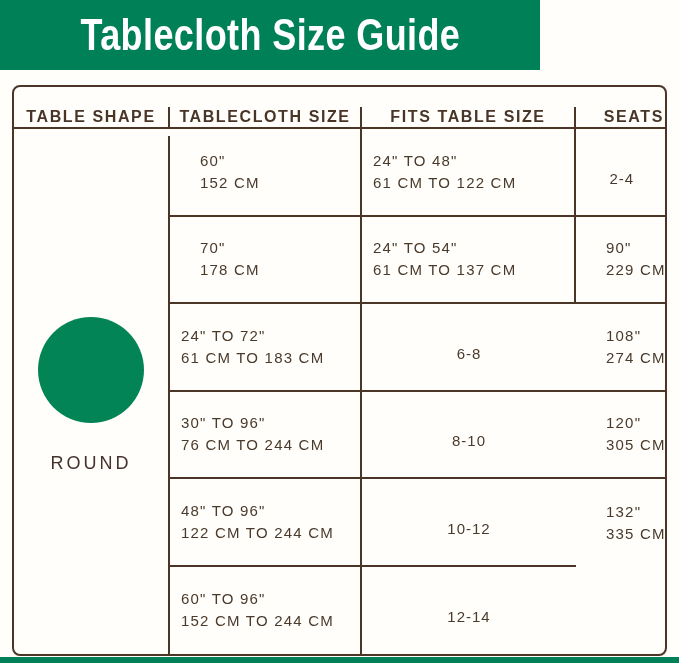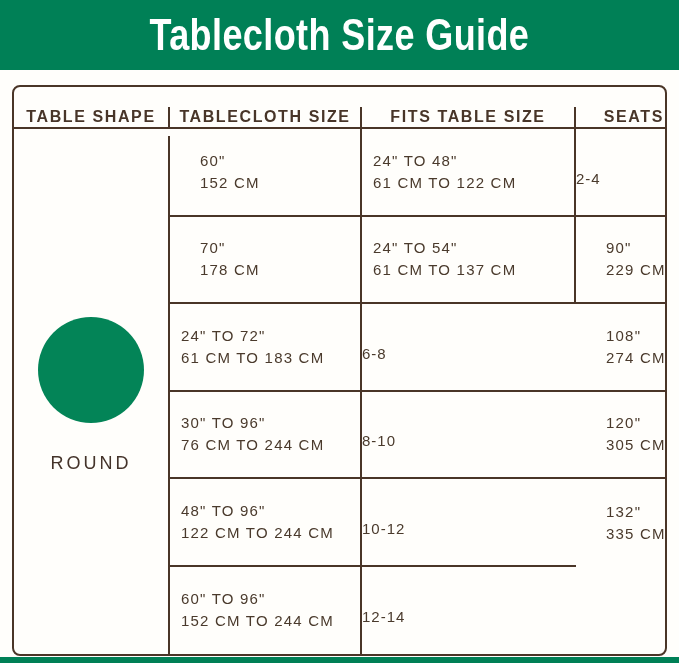--- a/index.html
+++ b/index.html
@@ -6,21 +6,21 @@
   html, body { background: #ffffff; }
   body {
     width: 679px; height: 663px;
     font-family: "Liberation Sans", sans-serif;
     position: relative; overflow: hidden;
   }
   .page { width: 679px; height: 663px; position: relative; background: #fffefb; }
 
   
   .banner {
-    position: absolute; left: 0; top: 0; width: 679px; height: 70px;
+    position: absolute; left: 0; top: 0; width: 540px; height: 70px;
     background: #008056;
     display: flex; align-items: center; justify-content: center;
   }
   .banner .title {
     color: #ffffff; font-weight: bold; font-size: 45px; line-height: 70px;
     display: inline-block; transform: scaleX(0.80); transform-origin: center;
     white-space: nowrap; letter-spacing: 0.5px;
   }
 
   
@@ -58,21 +58,21 @@
   }
 
   .dc {
     display: flex; flex-direction: column; justify-content: center;
     font-size: 15px; line-height: 22px; letter-spacing: 1.2px;
     border-bottom: 2px solid #4a3527; color: #4a3a2c;
     white-space: nowrap;
   }
   .dc.c2 { padding-left: 30px; border-right: 2px solid #4a3527; }
   .dc.c3 { padding-left: 11px; border-right: 2px solid #4a3527; }
-  .dc.c4 { letter-spacing: 1px; margin-top: 14px; }
+  .dc.c4 { align-items: center; letter-spacing: 1px; margin-top: 14px; }
   .dc.rlast { border-bottom: none; }
 
   
   .bottom-bar {
     position: absolute; left: 0; bottom: 0; width: 679px; height: 6px;
     background: #008056;
   }
 </style>
 </head>
 <body>

